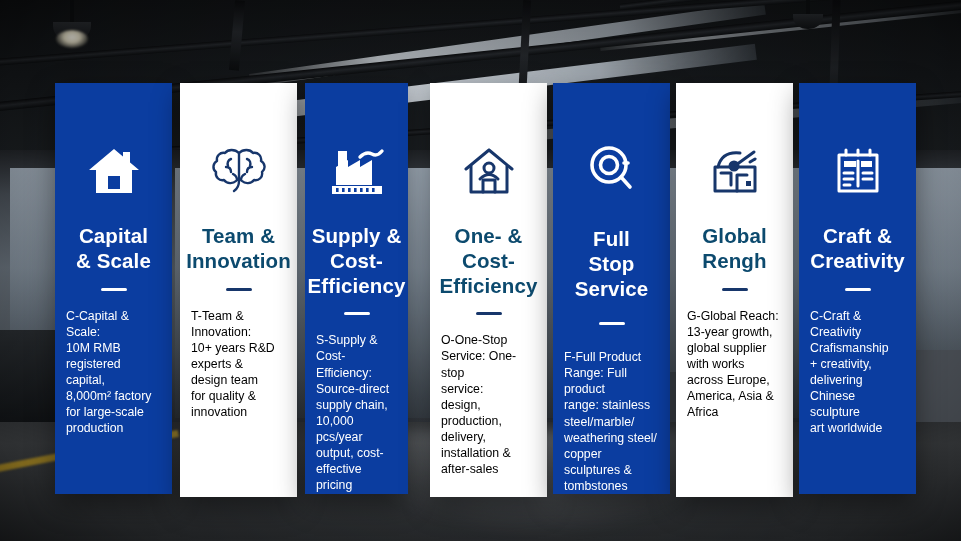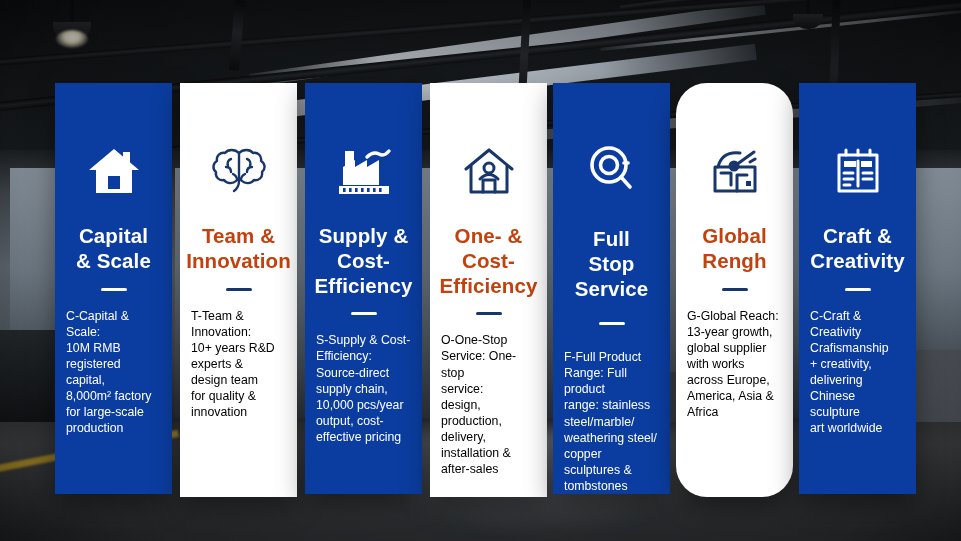--- a/index.html
+++ b/index.html
@@ -166,21 +166,21 @@
   .panel-title {
     margin-top: 22px;
     text-align: center;
     font-size: 20.5px;
     font-weight: 700;
     line-height: 1.21;
     letter-spacing: .1px;
     white-space: pre-line;
   }
   .panel.blue .panel-title { color: #ffffff; }
-  .panel.white .panel-title { color: #c2410c; }
+  .panel.white .panel-title { color: #0c4a6e; }
 
   .panel-rule {
     margin-top: 14px;
     width: 26px;
     height: 3px;
     border-radius: 2px;
   }
   .panel.blue .panel-rule { background: #ffffff; }
   .panel.white .panel-rule { background: #17366b; }
 
@@ -291,21 +291,21 @@
       <div class="panel-rule"></div>
       <div class="panel-body">T-Team &amp;
 Innovation:
 10+ years R&amp;D
 experts &amp;
 design team
 for quality &amp;
 innovation</div>
     </div>
 
-    <div class="panel blue" style="left:305px; width:117px;">
+    <div class="panel blue" style="left:305px; width:103px;">
       <div class="panel-icon">
         <svg width="62" height="52" viewBox="0 0 62 52" fill="none">
           <rect x="12" y="6" width="9" height="16" fill="#fff"></rect>
           <path d="M10 40 V22 l12 -7 v7 l12 -7 v7 l12 -7 v25 Z" fill="#fff"></path>
           <path d="M34 12 q6 -6 12 -3 q5 3 10 -3" stroke="#fff" stroke-width="3.4" fill="none" stroke-linecap="round"></path>
           <rect x="6" y="41" width="50" height="8" fill="#fff"></rect>
           <g fill="#0b3da0">
             <rect x="10" y="43" width="2.6" height="4"></rect>
             <rect x="16" y="43" width="2.6" height="4"></rect>
             <rect x="22" y="43" width="2.6" height="4"></rect>
@@ -364,21 +364,21 @@
       <div class="panel-rule"></div>
       <div class="panel-body">F-Full Product
 Range: Full product
 range: stainless
 steel/marble/
 weathering steel/
 copper sculptures &amp;
 tombstones</div>
     </div>
 
-    <div class="panel white" style="left:676px; width:117px;border-radius:31px;">
+    <div class="panel white" style="left:676px; width:117px;">
       <div class="panel-icon">
         <svg width="58" height="52" viewBox="0 0 58 52" fill="none" stroke="#17366b" stroke-width="3" stroke-linejoin="round" stroke-linecap="round">
           <path d="M12 22 q4 -16 22 -14"></path>
           <rect x="9" y="22" width="40" height="24"></rect>
           <path d="M15 28 h10 v12"></path>
           <path d="M31 46 V30 h10"></path>
           <circle cx="28" cy="21" r="5.5" fill="#17366b" stroke="none"></circle>
           <path d="M30 20 L48 7"></path>
           <path d="M44 17 l5 -3"></path>
           <rect x="40" y="36" width="5" height="5" fill="#17366b" stroke="none"></rect>

